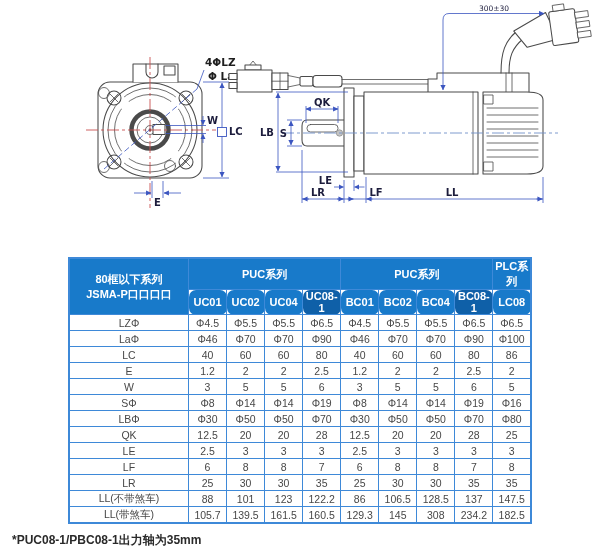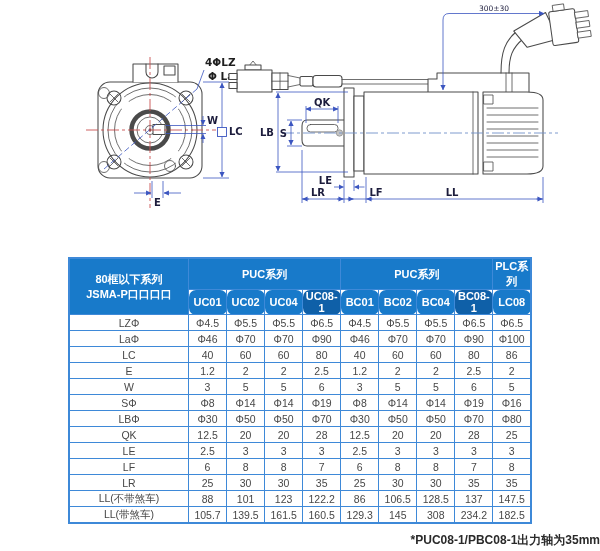--- a/index.html
+++ b/index.html
@@ -26,21 +26,21 @@
   .tbl th,.tbl td{border:1px solid var(--grid,#3e89d8);text-align:center;padding:0;}
   .tbl thead th{background:var(--header-bg,#187aca);color:var(--header-text,#fff);
        font-size:11px;font-weight:bold;}
   .tbl .corner{width:118px;font-size:11px;line-height:1.3;}
   .tbl .group{height:19px;}
   .tbl .colhead{height:19px;border-radius:7px;}
   .tbl .colhead.hl{background:var(--header-highlight-bg,#0f60a8);}
   .tbl tbody th,.tbl tbody td{height:15px;font-size:10.5px;font-weight:normal;
        color:var(--cell-text,#474747);background:#fff;}
   .footnotes{margin:8px 0 0 12px;font-size:12px;font-weight:bold;
-       color:#2a2a2a;line-height:1.35;text-align:right;}
+       color:#2a2a2a;line-height:1.35;}
 </style>
 </head>
 <body>
 
 <div class="page">
 
   <svg width="600" height="250" viewBox="0 0 600 250">
     <defs>
       <marker id="ah" viewBox="0 0 10 10" refX="9.5" refY="5" markerWidth="6.5" markerHeight="6.5" orient="auto-start-reverse">
         <path d="M0 0L10 5L0 10Z" style="fill:var(--dim,#3B55C0)"></path>

